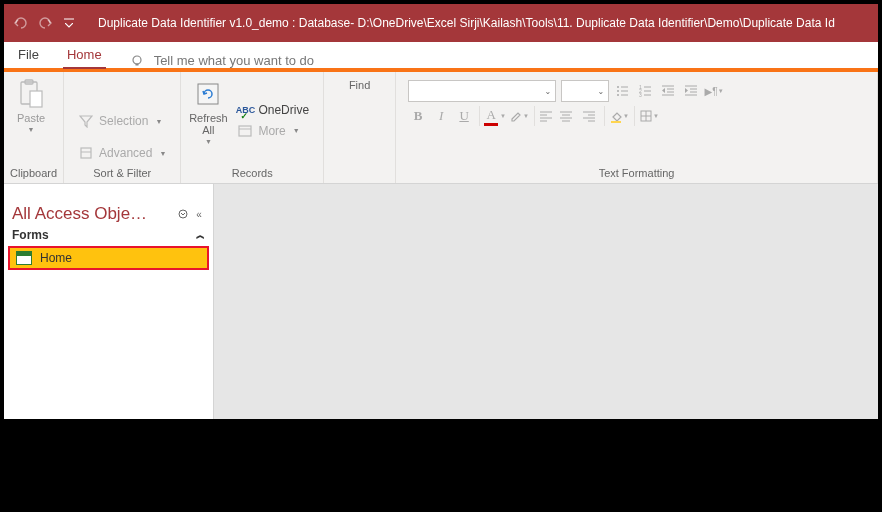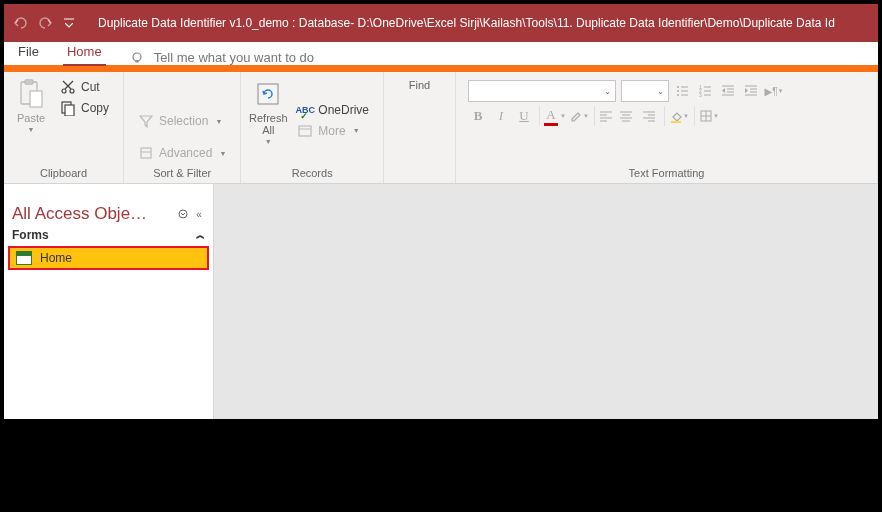--- a/index.html
+++ b/index.html
@@ -7,21 +7,21 @@
   .app { position: absolute; top: 4px; left: 4px; width: 874px; height: 415px; background: #fff; display: flex; flex-direction: column; }
   
   
   .titlebar { height: 38px; background: #a4373a; display: flex; align-items: center; color: #fff; font-size: 12px; }
   .qat { display: flex; align-items: center; padding: 0 6px; gap: 2px; }
   .qat-btn { width: 22px; height: 22px; display: flex; align-items: center; justify-content: center; color: rgba(255,255,255,0.5); cursor: pointer; }
   .qat-btn.enabled { color: #fff; }
   .title-text { flex: 1; white-space: nowrap; overflow: hidden; padding-left: 12px; }
   
   
-  .tabstrip { height: 30px; background: #fff; display: flex; align-items: flex-end; border-bottom: 7px solid #f97316; position: relative; }
+  .tabstrip { height: 30px; background: #fff; display: flex; align-items: flex-end; border-bottom: 4px solid #f97316; position: relative; }
   .tab { padding: 6px 14px; font-size: 13px; color: #444; cursor: pointer; }
   .tab.active { color: #a4373a; position: relative; }
   .tab.active::after { content: ""; position: absolute; left: 10px; right: 10px; bottom: -1px; height: 2px; background: #a4373a; }
   .tellme { display: flex; align-items: center; padding: 0 14px; color: #777; font-size: 13px; gap: 10px; }
   .bulb { width: 14px; height: 14px; display: inline-block; }
   
   
   .ribbon { height: 112px; background: #f3f2f1; display: flex; border-bottom: 1px solid #d4d4d4; }
   .group { display: flex; flex-direction: column; border-right: 1px solid #e1dfdd; padding: 4px 6px 0 6px; }
   .group-body { flex: 1; display: flex; }
@@ -116,42 +116,20 @@
         <div class="bigbtn">
           <span class="icn">
             <svg width="26" height="30" viewBox="0 0 26 30">
                 <rect x="3" y="3" width="16" height="22" rx="1" fill="none" stroke="#bbb" stroke-width="1.3"></rect>
                 <rect x="7" y="1" width="8" height="4" rx="1" fill="none" stroke="#bbb" stroke-width="1.3"></rect>
                 <rect x="12" y="12" width="12" height="16" fill="#fff" stroke="#bbb" stroke-width="1.2"></rect>
               </svg>
           </span>
           <span class="lbl">Paste</span>
           <span class="arrow">▼</span>
-        </div>
-        <div class="stackcol">
-          <div class="smallbtn">
-            <span class="icn">
-              <svg width="16" height="16" viewBox="0 0 16 16">
-                  <circle cx="4" cy="12" r="2" fill="none" stroke="#444" stroke-width="1.2"></circle>
-                  <circle cx="12" cy="12" r="2" fill="none" stroke="#444" stroke-width="1.2"></circle>
-                  <line x1="5" y1="10" x2="13" y2="2" stroke="#444" stroke-width="1.2"></line>
-                  <line x1="11" y1="10" x2="3" y2="2" stroke="#444" stroke-width="1.2"></line>
-                </svg>
-            </span>
-            <span>Cut</span>
-          </div>
-          <div class="smallbtn">
-            <span class="icn">
-              <svg width="16" height="16" viewBox="0 0 16 16">
-                  <rect x="2" y="2" width="9" height="11" fill="none" stroke="#444" stroke-width="1.2"></rect>
-                  <rect x="5" y="5" width="9" height="11" fill="#fff" stroke="#444" stroke-width="1.2"></rect>
-                </svg>
-            </span>
-            <span>Copy</span>
-          </div>
         </div>
       </div>
       <div class="group-label">Clipboard</div>
     </div>
 
     <div class="group" style="min-width:92px;">
       <div class="group-body">
         <div class="stackcol" style="justify-content:flex-end;gap:14px;">
           <div class="smallbtn disabled">
             <span class="icn">

